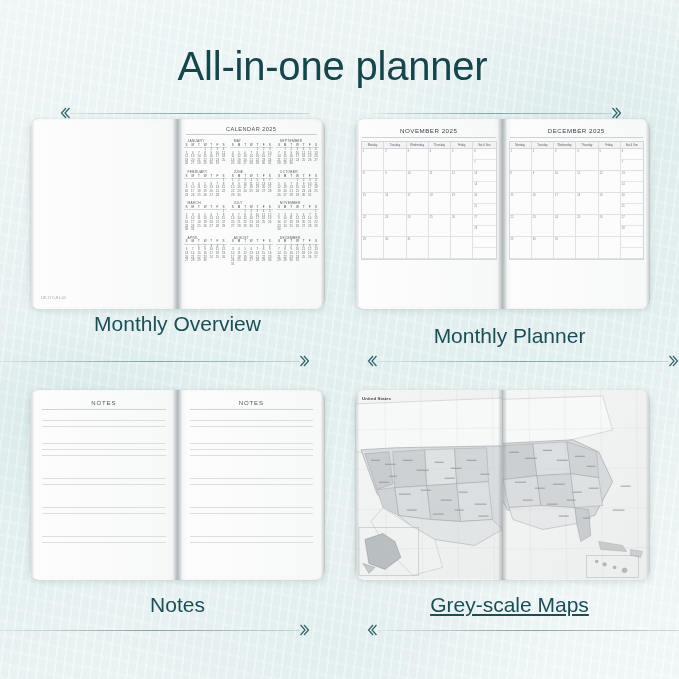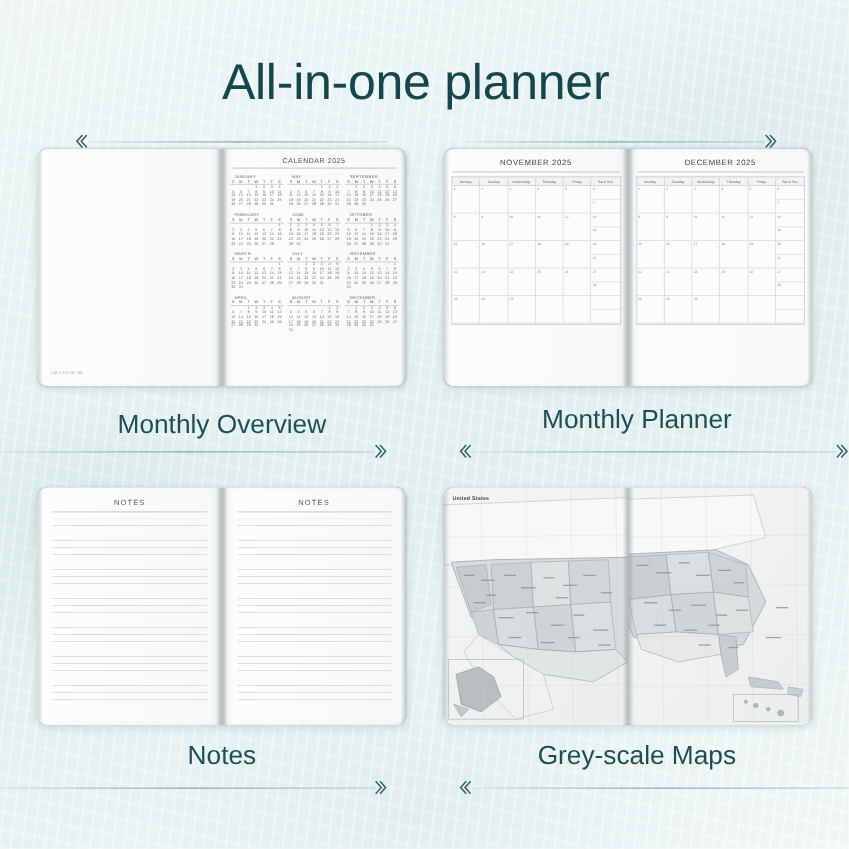--- a/index.html
+++ b/index.html
@@ -1265,21 +1265,21 @@
           <div class="wk-half">
             <span class="wk-num"></span>
           </div>
         </div>
       </div>
     <div class="edge r"></div>
   </div>
   <div class="spine"></div>
 </div>
 
-<div class="caption" style="left:0px; top:328px; width:355px;">Monthly Overview</div>
+<div class="caption" style="left:0px; top:312px; width:355px;">Monthly Overview</div>
 <div class="caption" style="left:340px; top:324px; width:339px;">Monthly Planner</div>
 
 <div class="arrow-rule" style="left:0px; top:354px; width:310px;">
   <span class="line"></span>
   <span class="chev">
     <svg viewBox="0 0 10 12">
         <path d="M4 1 L8.5 6 L4 11 M0.5 1 L5 6 L0.5 11" fill="none" stroke="currentColor" stroke-width="1.2"></path>
       </svg>
   </span>
 </div>
@@ -1438,21 +1438,21 @@
         <rect x="110" y="120" width="12" height="1"></rect>
           <rect x="118" y="96" width="10" height="1"></rect>
       </g>
     </svg>
     <div class="edge r"></div>
   </div>
   <div class="spine"></div>
 </div>
 
 <div class="caption" style="left:0px; top:593px; width:355px;">Notes</div>
-<div class="caption" style="left:340px; top:593px; width:339px;">Grey-scale Maps</div>
+<div class="caption" style="left:340px; top:593px; width:339px;text-decoration:underline;">Grey-scale Maps</div>
 
 <div class="arrow-rule" style="left:0px; top:623px; width:310px;">
   <span class="line"></span>
   <span class="chev">
     <svg viewBox="0 0 10 12">
         <path d="M4 1 L8.5 6 L4 11 M0.5 1 L5 6 L0.5 11" fill="none" stroke="currentColor" stroke-width="1.2"></path>
       </svg>
   </span>
 </div>
 <div class="arrow-rule" style="left:367px; top:623px; width:312px;">

